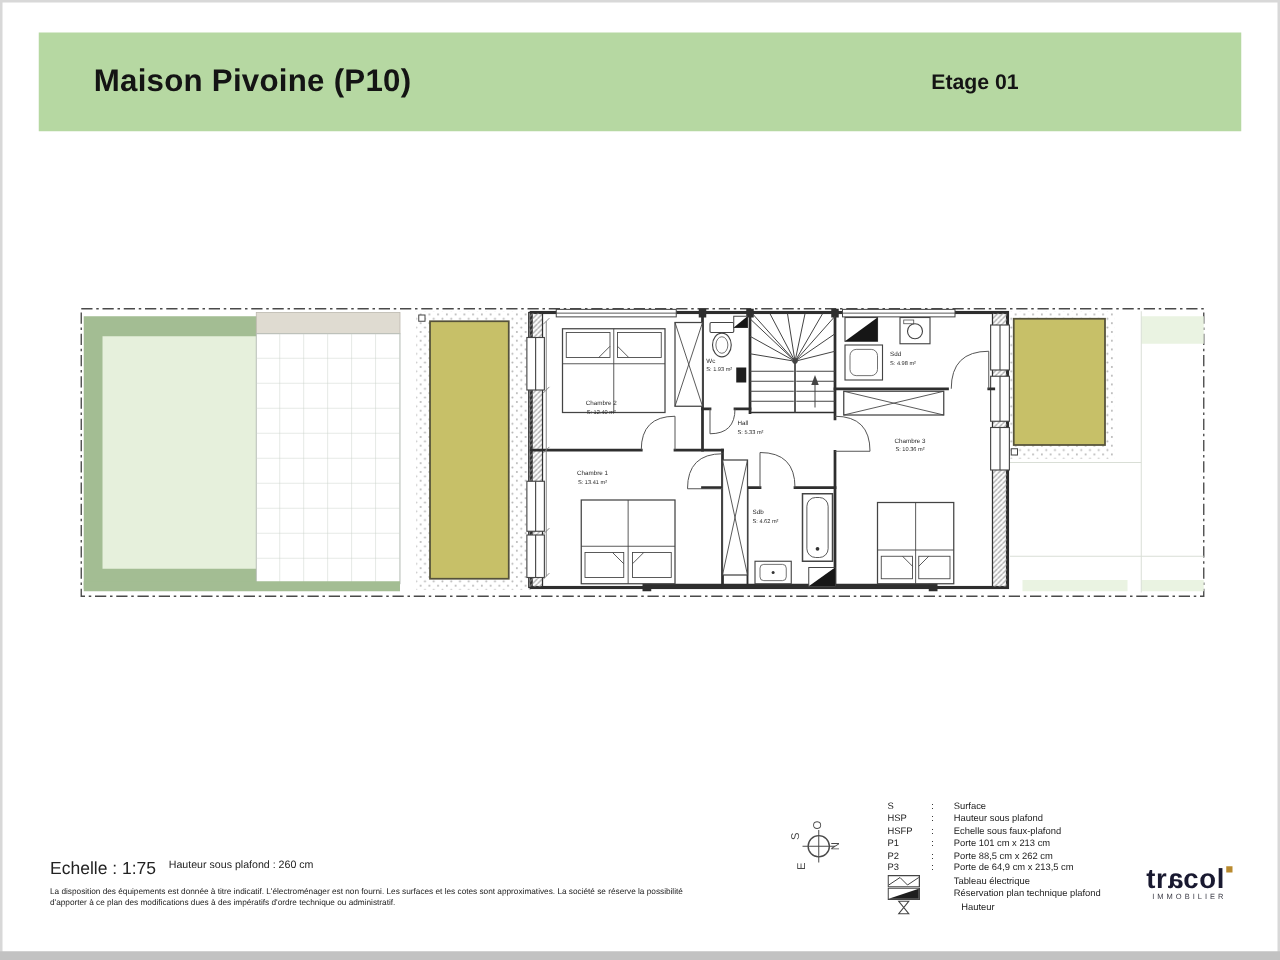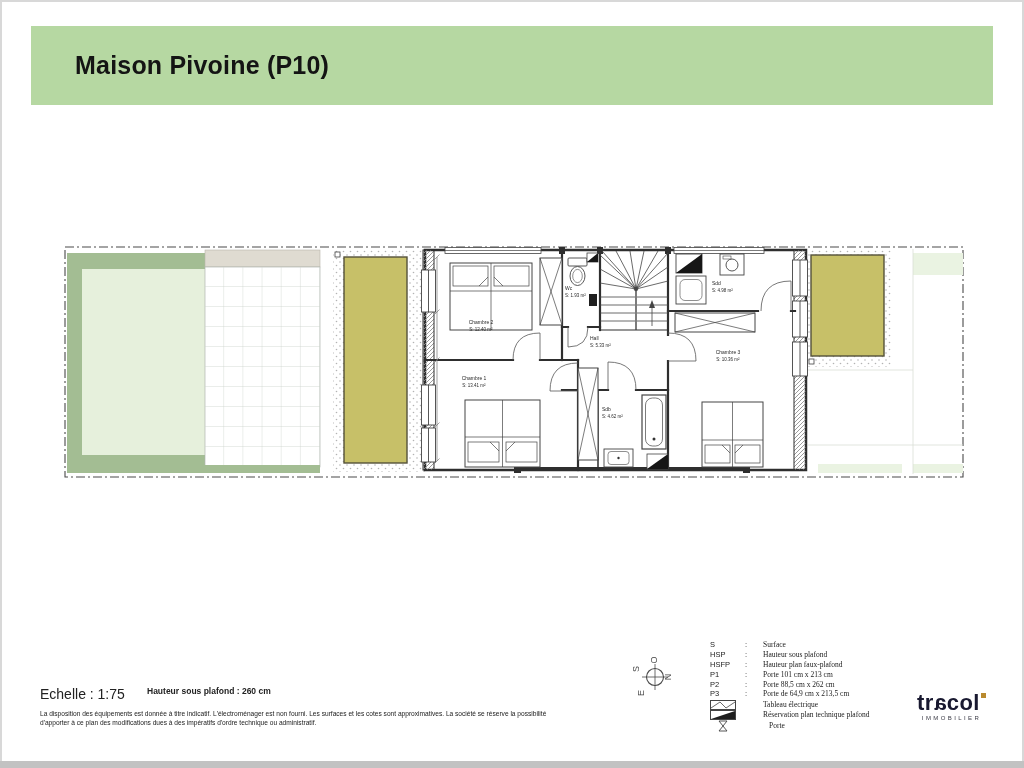--- a/index.html
+++ b/index.html
@@ -23,41 +23,42 @@
   .room-name{font-size:5px;fill:#2a2a2a;}
   .room-surf{font-size:4.5px;fill:#2a2a2a;}
   
   .compass{position:absolute;left:630px;top:652px;}
   .compass text{font-size:9px;fill:#4a4a4a;}
   
   .legend{position:absolute;left:710px;top:640px;width:290px;font-size:7.5px;color:#222;}
   .lg-row{display:flex;align-items:center;height:9.9px;line-height:9.9px;}
   .lg-key{width:35px;flex:0 0 35px;}
   .lg-colon{width:18px;flex:0 0 18px;}
-  .lg-val{white-space:nowrap;font-family:Liberation Serif, serif;}
+  .lg-val{white-space:nowrap;}
   .lg-sym{width:35px;flex:0 0 35px;display:flex;align-items:center;}
   .lg-sym-row{height:10.5px;}
   
   .f-scale{position:absolute;left:40px;top:686px;font-size:14px;color:#222;}
-  .f-ceiling{position:absolute;left:147px;top:686px;font-size:8.5px;color:#222;font-weight:bold;}
+  .f-ceiling{position:absolute;left:135px;top:686px;font-size:8.5px;color:#222;}
   .f-disclaimer{position:absolute;left:40px;top:710px;width:530px;font-size:6.6px;line-height:8.6px;color:#222;}
   
   .logo{position:absolute;left:903px;top:692px;width:97px;text-align:center;}
   .logo-word{font-size:22px;font-weight:bold;color:#191930;letter-spacing:.5px;line-height:22px;}
   .logo-a{display:inline-block;transform:scaleX(-1);}
   .logo-mark{display:inline-block;width:5px;height:5px;background:#b98a2e;margin-left:1px;margin-bottom:12px;}
   .logo-sub{font-size:6px;letter-spacing:2.4px;color:#3a3a45;margin-top:1px;}
 </style>
 </head>
 <body>
 
 <div class="page">
 
   <div class="header">
     <div class="title">Maison Pivoine (P10)</div>
+    <div class="floor">Etage 01</div>
   </div>
 
   <svg class="plan-svg" width="903" height="237" viewBox="0 0 903 237">
     <defs>
       <pattern id="dots" width="7" height="7" patternUnits="userSpaceOnUse">
         <circle cx="1.5" cy="1.5" r="0.8" fill="#b3b3b3"></circle>
         <circle cx="5" cy="5" r="0.8" fill="#b3b3b3"></circle>
       </pattern>
       <pattern id="grid" width="19.17" height="20" patternUnits="userSpaceOnUse" patternTransform="translate(143,24)">
         <path d="M19.17,0 V20 M0,20 H19.17" stroke="#ccd3cc" stroke-width="0.8" fill="none"></path>
@@ -276,21 +277,21 @@
         <span class="lg-val">Surface</span>
       </div>
     <div class="lg-row">
         <span class="lg-key">HSP</span>
         <span class="lg-colon">:</span>
         <span class="lg-val">Hauteur sous plafond</span>
       </div>
     <div class="lg-row">
         <span class="lg-key">HSFP</span>
         <span class="lg-colon">:</span>
-        <span class="lg-val">Hauteur plan faux-plafond</span>
+        <span class="lg-val">Echelle sous faux-plafond</span>
       </div>
     <div class="lg-row">
         <span class="lg-key">P1</span>
         <span class="lg-colon">:</span>
         <span class="lg-val">Porte 101 cm x 213 cm</span>
       </div>
     <div class="lg-row">
         <span class="lg-key">P2</span>
         <span class="lg-colon">:</span>
         <span class="lg-val">Porte 88,5 cm x 262 cm</span>
@@ -320,21 +321,21 @@
         <span class="lg-colon"></span>
         <span class="lg-val">Réservation plan technique plafond</span>
     </div>
     <div class="lg-row lg-sym-row">
       <span class="lg-sym" style="justify-content:flex-start;padding-left:6px;">
         <svg width="14" height="12" viewBox="0 0 14 12">
             <path d="M3,1 H11 L3,11 H11 Z" fill="none" stroke="#444" stroke-width="0.9"></path>
           </svg>
       </span>
         <span class="lg-colon"></span>
-        <span class="lg-val">Porte</span>
+        <span class="lg-val">Hauteur</span>
     </div>
   </div>
 
   <div class="f-scale">Echelle : 1:75</div>
   <div class="f-ceiling">Hauteur sous plafond : 260 cm</div>
   <div class="f-disclaimer">La disposition des équipements est donnée à titre indicatif. L'électroménager est non fourni. Les surfaces et les cotes sont approximatives. La société se réserve la possibilité d'apporter à ce plan des modifications dues à des impératifs d'ordre technique ou administratif.</div>
 
   <div class="logo">
     <div class="logo-word"><span>tr</span><span class="logo-a">a</span><span>col</span><span class="logo-mark"></span></div>
     <div class="logo-sub">IMMOBILIER</div>

